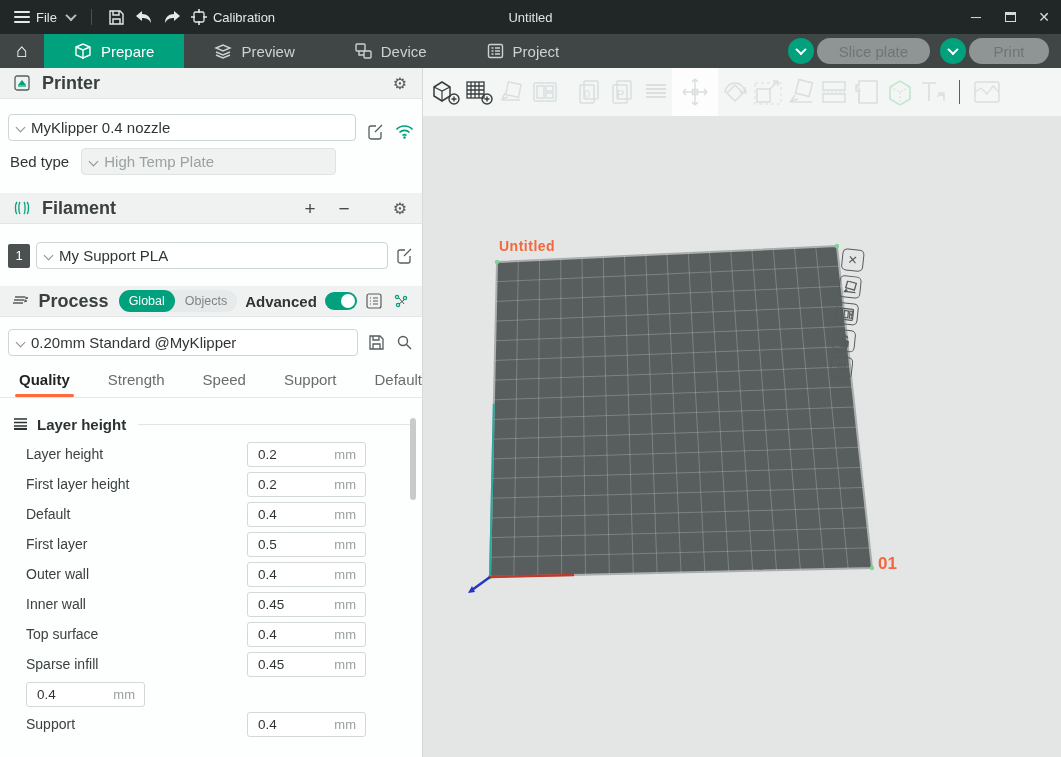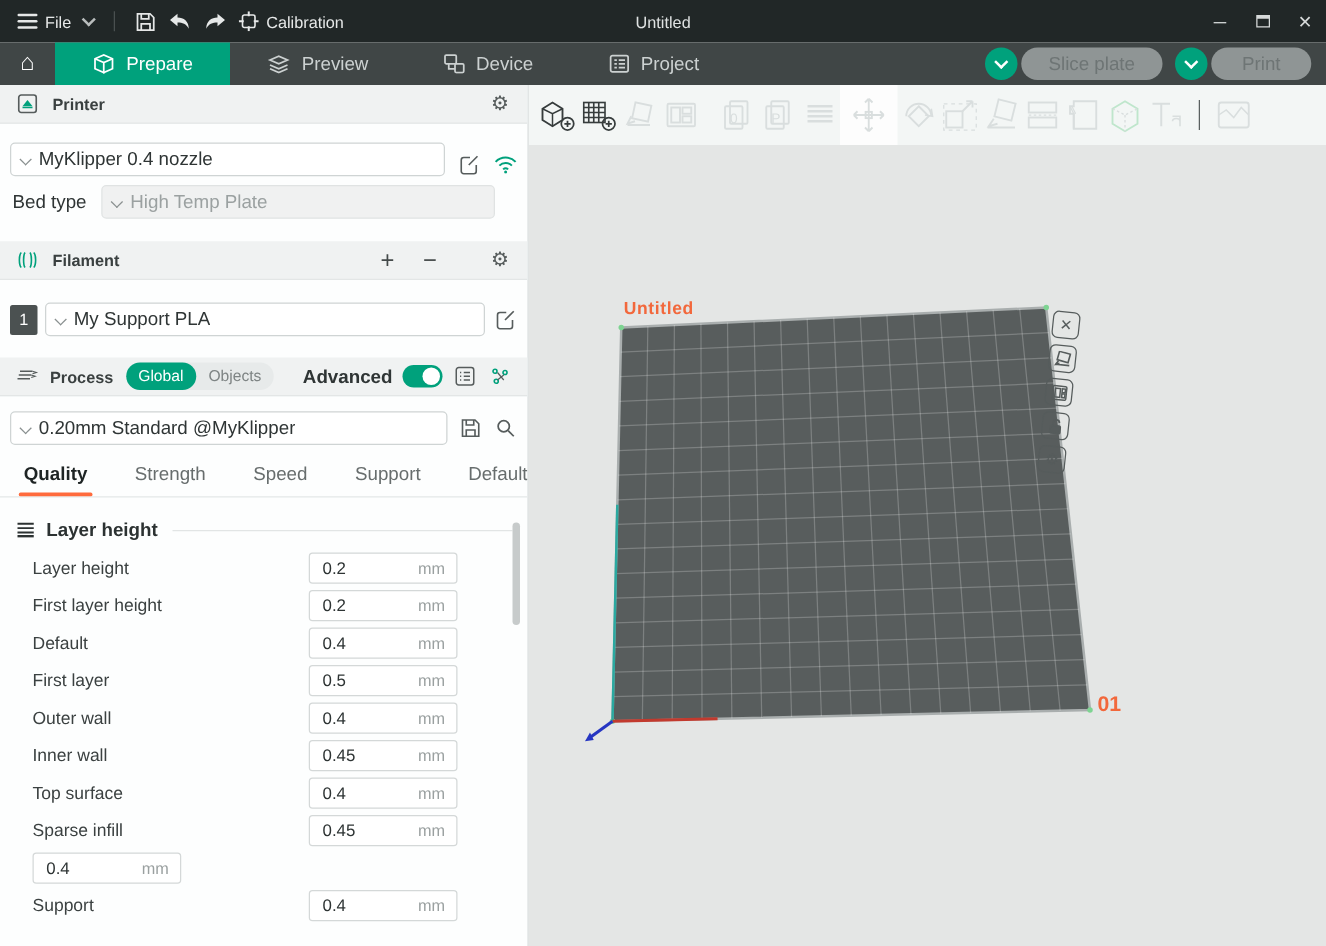--- a/index.html
+++ b/index.html
@@ -31,37 +31,37 @@
   .splitbtn { display:flex; align-items:center; }
   .splitbtn .chev-circle { width:26px; height:26px; border-radius:50%; background:#00a17c; display:flex; align-items:center; justify-content:center; margin-right:3px; cursor:pointer; }
   .splitbtn .pill { height:26px; min-width:80px; padding:0 22px; border-radius:13px; background:#8f9595; color:#6e7575; font-size:15px; display:flex; align-items:center; justify-content:center; cursor:pointer; }
   .chev { width:8px; height:8px; border-left:2px solid #fff; border-bottom:2px solid #fff; transform:rotate(-45deg) translate(1px,-1px); }
 
   .main { display:flex; height:689px; }
 
   
   .sidebar { width:423px; background:#fdfefe; border-right:1px solid #d6dada; position:relative; overflow:hidden; }
   .sec-head { height:31px; background:#f0f2f2; display:flex; align-items:center; padding:0 12px; gap:10px; border-bottom:1px solid #e3e6e6; }
-  .sec-title { font-size:13px; font-weight:bold; color:#3a4040; }
+  .sec-title { font-size:18px; font-weight:bold; color:#3a4040; }
   .sec-spacer { flex:1; }
   .mini-ico { width:20px; height:20px; display:flex; align-items:center; justify-content:center; color:#565c5c; font-size:16px; cursor:pointer; }
   .mini-ico svg { display:block; }
   .plusminus { font-size:19px; color:#444a4a; width:24px; text-align:center; cursor:pointer; line-height:1; }
 
   .combo { height:27px; background:#fff; border:1px solid #cfd4d4; border-radius:4px; display:flex; align-items:center; padding:0 8px; gap:7px; cursor:pointer; }
   .combo .dchev { width:7px; height:7px; border-left:1.5px solid #8a9090; border-bottom:1.5px solid #8a9090; transform:rotate(-45deg); flex:none; }
   .combo .ctext { font-size:15px; color:#2f3535; white-space:nowrap; overflow:hidden; }
   .combo.disabled { background:#f0f1f1; border-color:#e0e3e3; }
   .combo.disabled .ctext { color:#9ba1a1; }
 
   .row-printer { display:flex; align-items:flex-end; margin:15px 8px 0 8px; gap:9px; }
   .row-printer .combo { flex:1; }
   .row-bed { display:flex; align-items:center; margin:7px 8px 0 10px; gap:12px; }
   .row-bed .lbl { font-size:15px; color:#2f3535; }
-  .row-bed .combo { width:315px;align-items:center; }
+  .row-bed .combo { width:255px;align-items:center; }
   .gap18 { height:18px; }
 
   .fil-row { display:flex; align-items:center; margin:18px 8px 0 8px; gap:6px; }
   .slot-badge { width:22px; height:24px; background:#4b5151; color:#fff; font-size:13px; display:flex; align-items:center; justify-content:center; border-radius:2px; }
   .fil-row .combo { flex:1; }
   .gap17 { height:17px; }
 
   .proc-head { height:31px; background:#f0f2f2; display:flex; align-items:center; padding:0 12px; gap:8px; border-bottom:1px solid #e3e6e6; }
   .scope-pill { display:flex; align-items:center; background:#e7eaea; border-radius:11px; height:22px; margin-left:2px; cursor:pointer; }
   .scope-opt { font-size:12.5px; padding:0 10px; height:22px; display:flex; align-items:center; color:#7e8484; border-radius:11px; }

